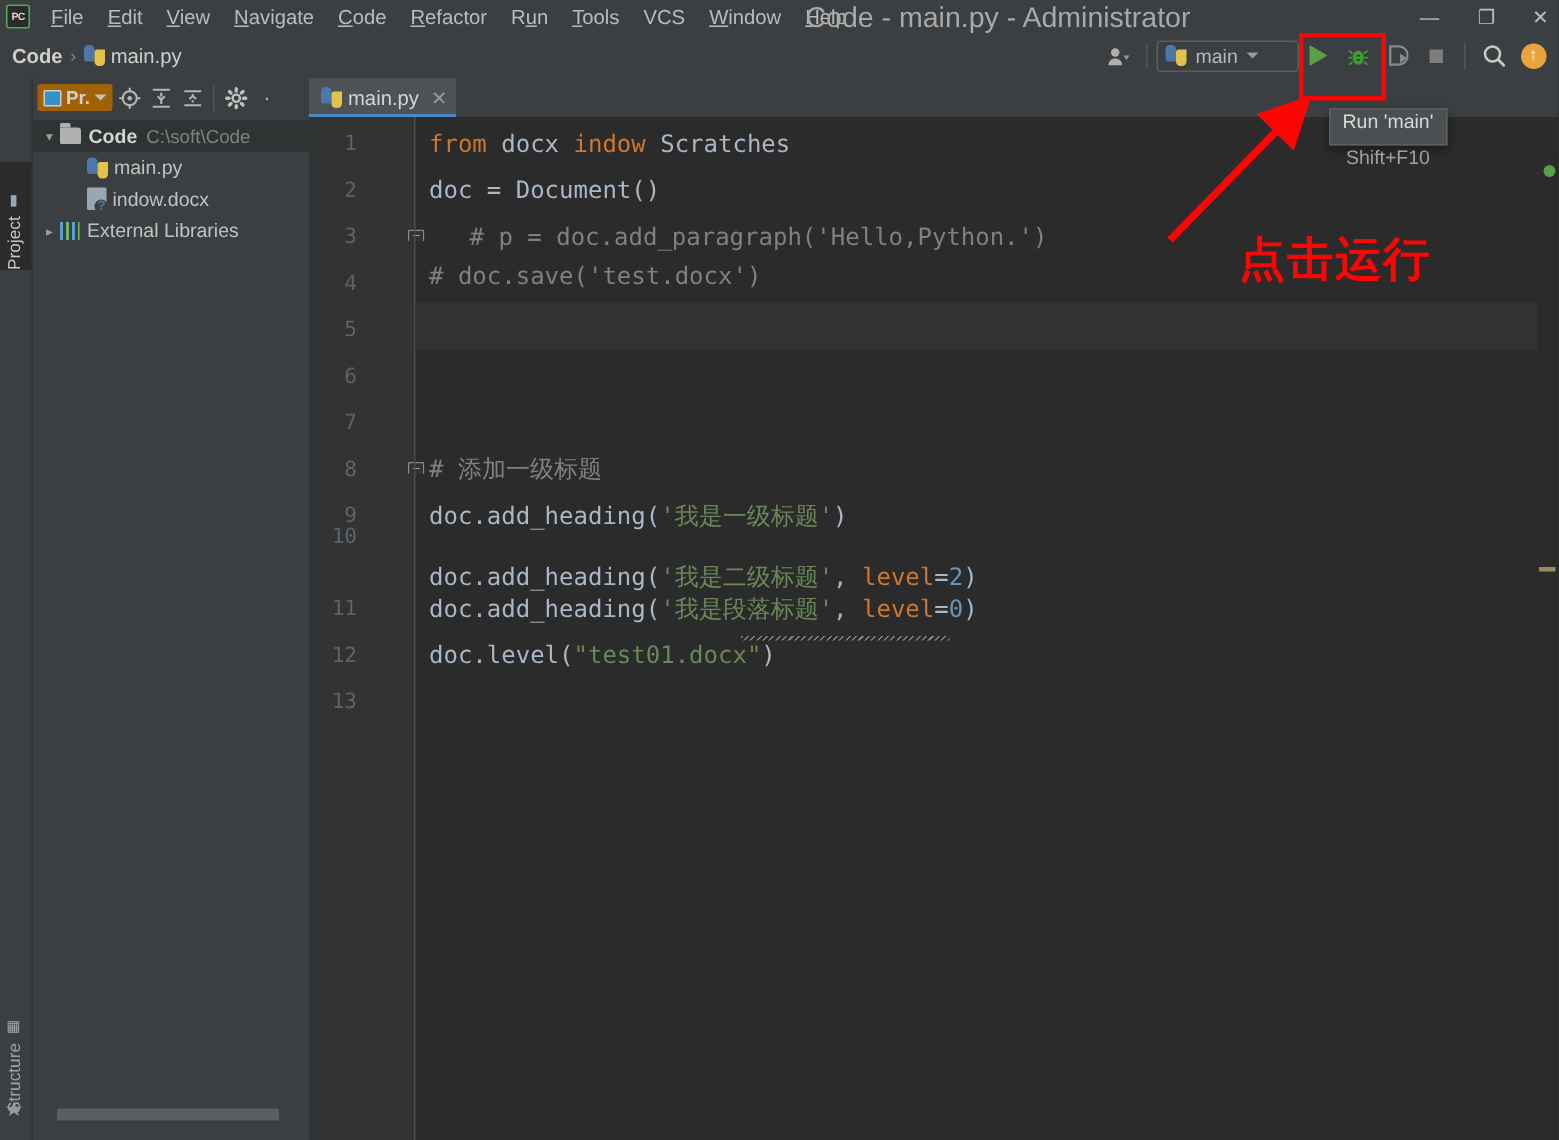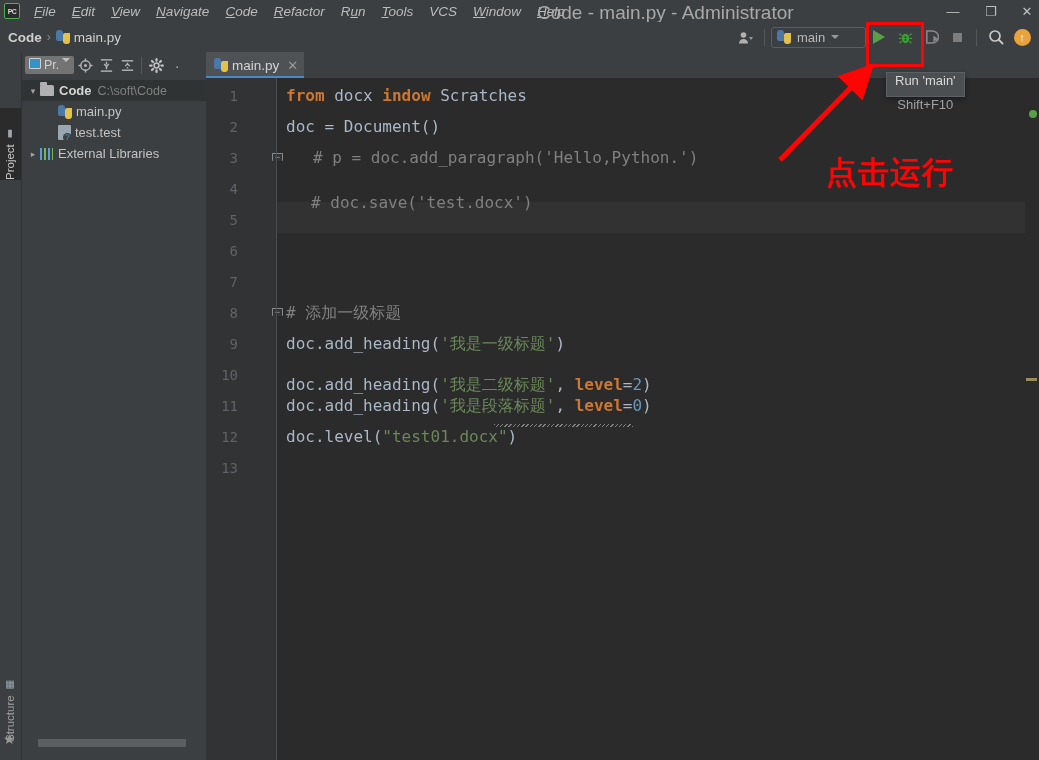--- a/index.html
+++ b/index.html
@@ -117,22 +117,22 @@
   
   #project-panel{
     position:absolute; left:22px; top:52px; width:184px; height:708px;
     background:#3c3f41;
   }
   #proj-toolbar{
     position:absolute; left:0; top:0; width:184px; height:26px;
     display:flex; align-items:center; gap:1px; padding-left:3px;
   }
   #proj-title-btn{
-    display:flex; gap:3px; padding:2px 4px;
-    background:#737373; border-radius:2px; color:#d0d0d0; font-size:12.5px;
+    display:flex; align-items:center; gap:3px; padding:2px 4px;
+    background:#a16207; border-radius:2px; color:#d0d0d0; font-size:12.5px;font-weight:bold;
   }
   .sqicon{ width:12px;height:11px;background:#3592c4; border:1px solid #cfcfcf; border-radius:1px; }
   .ticon{
     width:20px;height:20px; display:flex;align-items:center;justify-content:center;
     color:#b5b5b5; font-size:13px;
   }
   #proj-tree{
     position:absolute; left:0; top:26px; width:184px; height:672px;
     padding-top:2px; font-size:13px;
   }
@@ -211,21 +211,21 @@
   }
   .fold.half{ border-bottom:none; height:8px; }
   #caret-line{
     position:absolute; left:71px; top:124px; width:762px; height:31px; background:#323232;
   }
   .cline{
     position:absolute; left:80px; white-space:pre;
     font-family:"DejaVu Sans Mono", monospace;
     font-size:16px; color:#a9b7c6;
   }
-  .kw{ color:#cc7832;font-weight:bold; }
+  .kw{ color:#cc7832; }
   .id{ color:#a9b7c6; }
   .cm{ color:#808080; }
   .str{ color:#6a8759; }
   .num{ color:#6897bb; }
   .squig{
     position:absolute; height:3px;
     background:repeating-linear-gradient(135deg,#808080 0 1px, transparent 1px 3px);
   }
   #right-gutter{
     position:absolute; right:0; top:26px; width:14px; height:682px; background:#2b2b2b;
@@ -263,21 +263,21 @@
   }
 
   
   #fav-star{ position:absolute; left:3px; top:731px; font-size:14px; color:#9a9a9a; }
 </style>
 </head>
 <body>
 
 <div id="menubar">
   <div id="app-logo">PC</div>
-  <div id="menu-items-host" style="display:flex;align-items:center;font-style:italic;">
+  <div id="menu-items-host" style="display:flex;align-items:center;">
       <div class="menu-item"><span class="mn">F</span>ile</div>
       <div class="menu-item"><span class="mn">E</span>dit</div>
       <div class="menu-item"><span class="mn">V</span>iew</div>
       <div class="menu-item"><span class="mn">N</span>avigate</div>
       <div class="menu-item"><span class="mn">C</span>ode</div>
       <div class="menu-item"><span class="mn">R</span>efactor</div>
       <div class="menu-item">R<span class="mn">u</span>n</div>
       <div class="menu-item"><span class="mn">T</span>ools</div>
       <div class="menu-item">VCS</div>
       <div class="menu-item"><span class="mn">W</span>indow</div>
@@ -432,21 +432,21 @@
         <span class="tpath">C:\soft\Code</span>
       </div>
       <div class="trow" style="padding-left: 22px;">
         <span class="arrow"></span>
         <span class="pyicon"></span>
         <span>main.py</span>
       </div>
       <div class="trow" style="padding-left: 22px;">
         <span class="arrow"></span>
         <span class="docxicon"></span>
-        <span>test.test</span>
+        <span>indow.docx</span>
       </div>
       <div class="trow" style="padding-left: 4px;">
         <span class="arrow">▸</span>
         <span class="lib-icon"></span>
         <span>External Libraries</span>
       </div>
     </div>
   <div id="proj-hscroll">
     <div class="thumb"></div>
   </div>
@@ -469,32 +469,32 @@
         <div class="lnum" style="top: 41px;">2</div>
         <div class="lnum" style="top: 72px;">3</div>
         <div class="fold half" style="top: 75px;">−</div>
         <div class="lnum" style="top: 103px;">4</div>
         <div class="lnum" style="top: 134px;">5</div>
         <div class="lnum" style="top: 165px;">6</div>
         <div class="lnum" style="top: 196px;">7</div>
         <div class="lnum" style="top: 227px;">8</div>
         <div class="fold half" style="top: 230px;">−</div>
         <div class="lnum" style="top: 258px;">9</div>
-        <div class="lnum" style="top: 289px;">10</div>
+        <div class="lnum" style="top: 272px;">10</div>
         <div class="lnum" style="top: 320px;">11</div>
         <div class="lnum" style="top: 351px;">12</div>
         <div class="lnum" style="top: 382px;">13</div>
       </div>
     <div id="gutter-border"></div>
     <div id="caret-line"></div>
     <div id="lines-host">
         <div class="cline" style="top: 8px;"><span class="kw">from </span><span class="id">docx </span><span class="kw">indow </span><span class="id">Scratches</span></div>
         <div class="cline" style="top: 39px;"><span class="id">doc = Document()</span></div>
         <div class="cline" style="top: 70px; margin-left: 27px;"><span class="cm"># p = doc.add_paragraph('Hello,Python.')</span></div>
-        <div class="cline" style="top: 115px; margin-left: 25px;"><span class="cm"># doc.save('test.docx')</span></div>
+        <div class="cline" style="top: 96px;"><span class="cm"># doc.save('test.docx')</span></div>
         <div class="cline" style="top: 225px;"><span class="cm"># 添加一级标题</span></div>
         <div class="cline" style="top: 256px;"><span class="id">doc.add_heading(</span><span class="str">'我是一级标题'</span><span class="id">)</span></div>
         <div class="cline" style="top: 297px;"><span class="id">doc.add_heading(</span><span class="str">'我是二级标题'</span><span class="id">, </span><span class="kw">level</span><span class="id">=</span><span class="num">2</span><span class="id">)</span></div>
         <div class="cline" style="top: 318px;"><span class="id">doc.add_heading(</span><span class="str">'我是段落标题'</span><span class="id">, </span><span class="kw">level</span><span class="id">=</span><span class="num">0</span><span class="id">)</span></div>
         <div class="cline" style="top: 349px;"><span class="id">doc.level(</span><span class="str">"test01.docx"</span><span class="id">)</span></div>
       </div>
     <div class="squig" style="left:288px; top:346px; width:139px;"></div>
     <div id="right-gutter">
       <div id="insp-dot"></div>
       <div id="insp-marker"></div>

